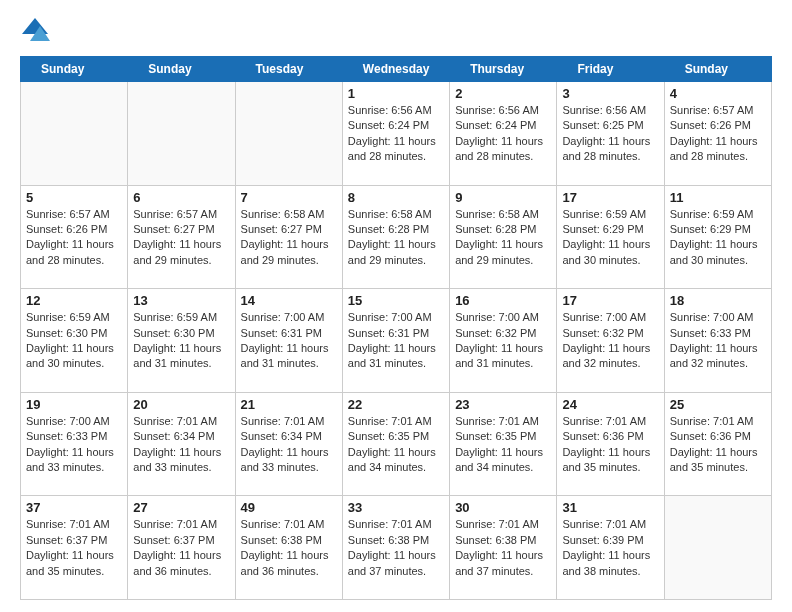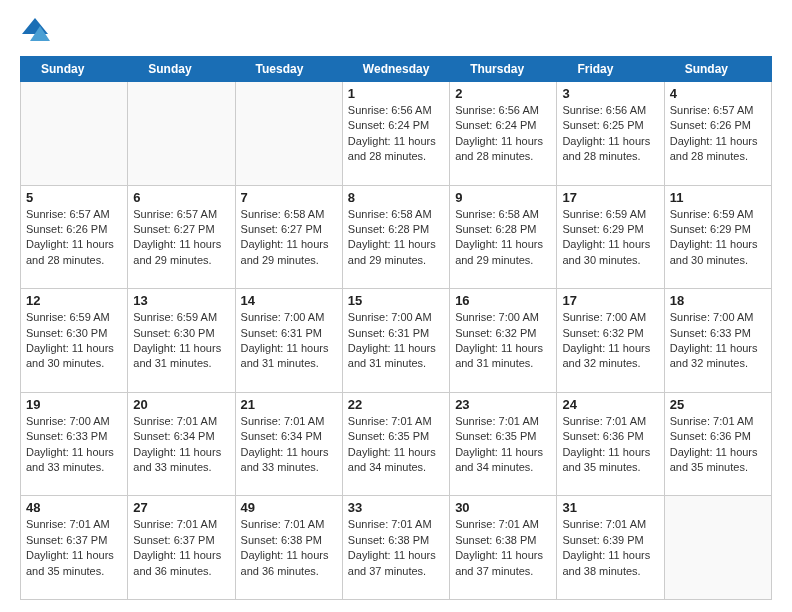--- a/index.html
+++ b/index.html
@@ -315,21 +315,21 @@
           <td>
             <div class="day-number">25</div>
             <div class="day-info" style="white-space: pre-line;">Sunrise: 7:01 AM
 Sunset: 6:36 PM
 Daylight: 11 hours
 and 35 minutes.</div>
           </td>
         </tr>
         <tr>
           <td>
-            <div class="day-number">48</div>
+            <div class="day-number">37</div>
             <div class="day-info" style="white-space: pre-line;">Sunrise: 7:01 AM
 Sunset: 6:37 PM
 Daylight: 11 hours
 and 35 minutes.</div>
           </td>
           <td>
             <div class="day-number">27</div>
             <div class="day-info" style="white-space: pre-line;">Sunrise: 7:01 AM
 Sunset: 6:37 PM
 Daylight: 11 hours

